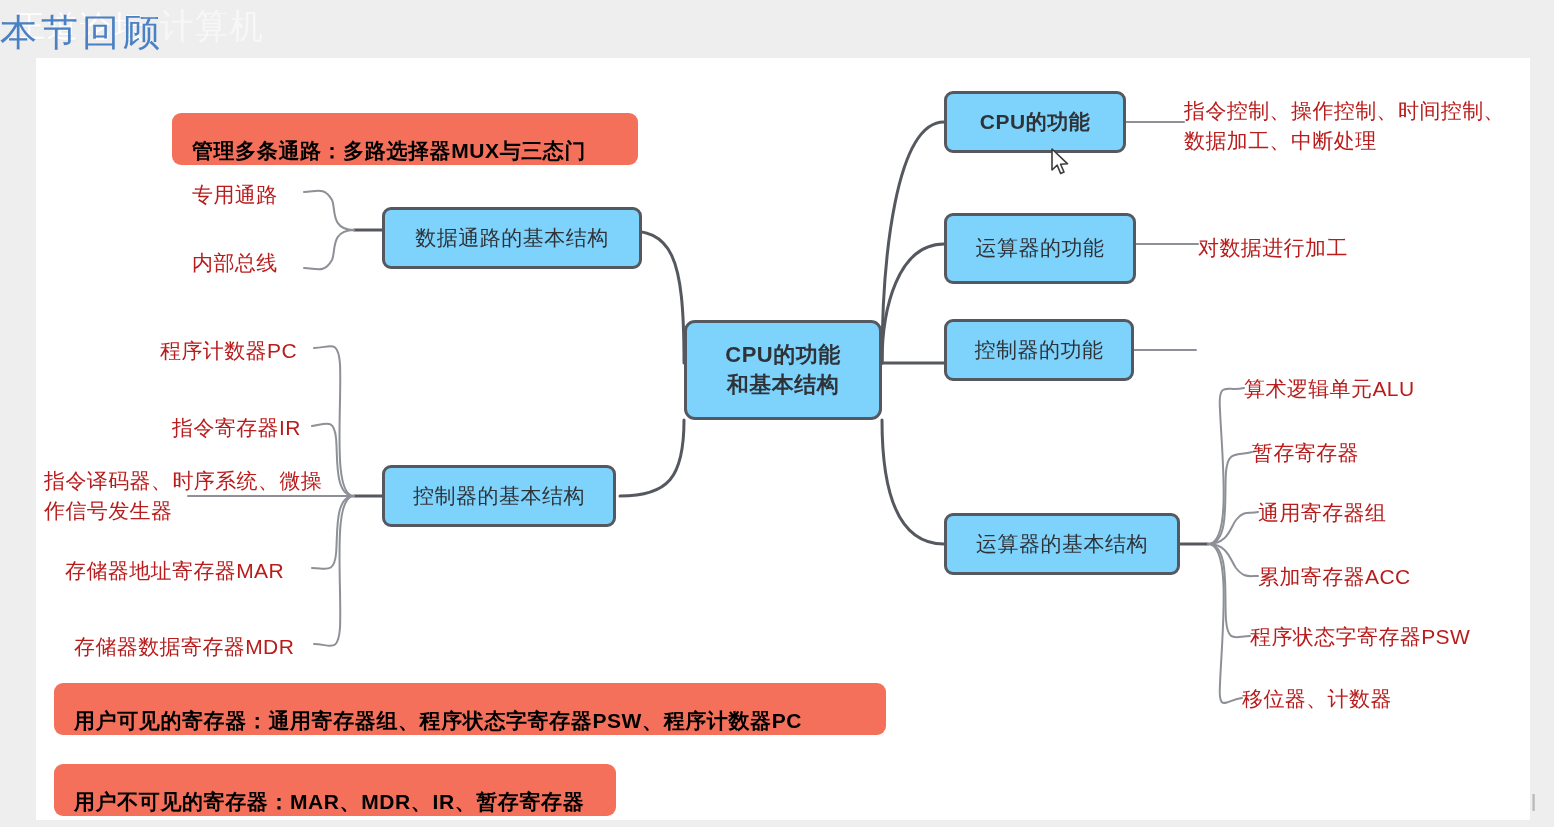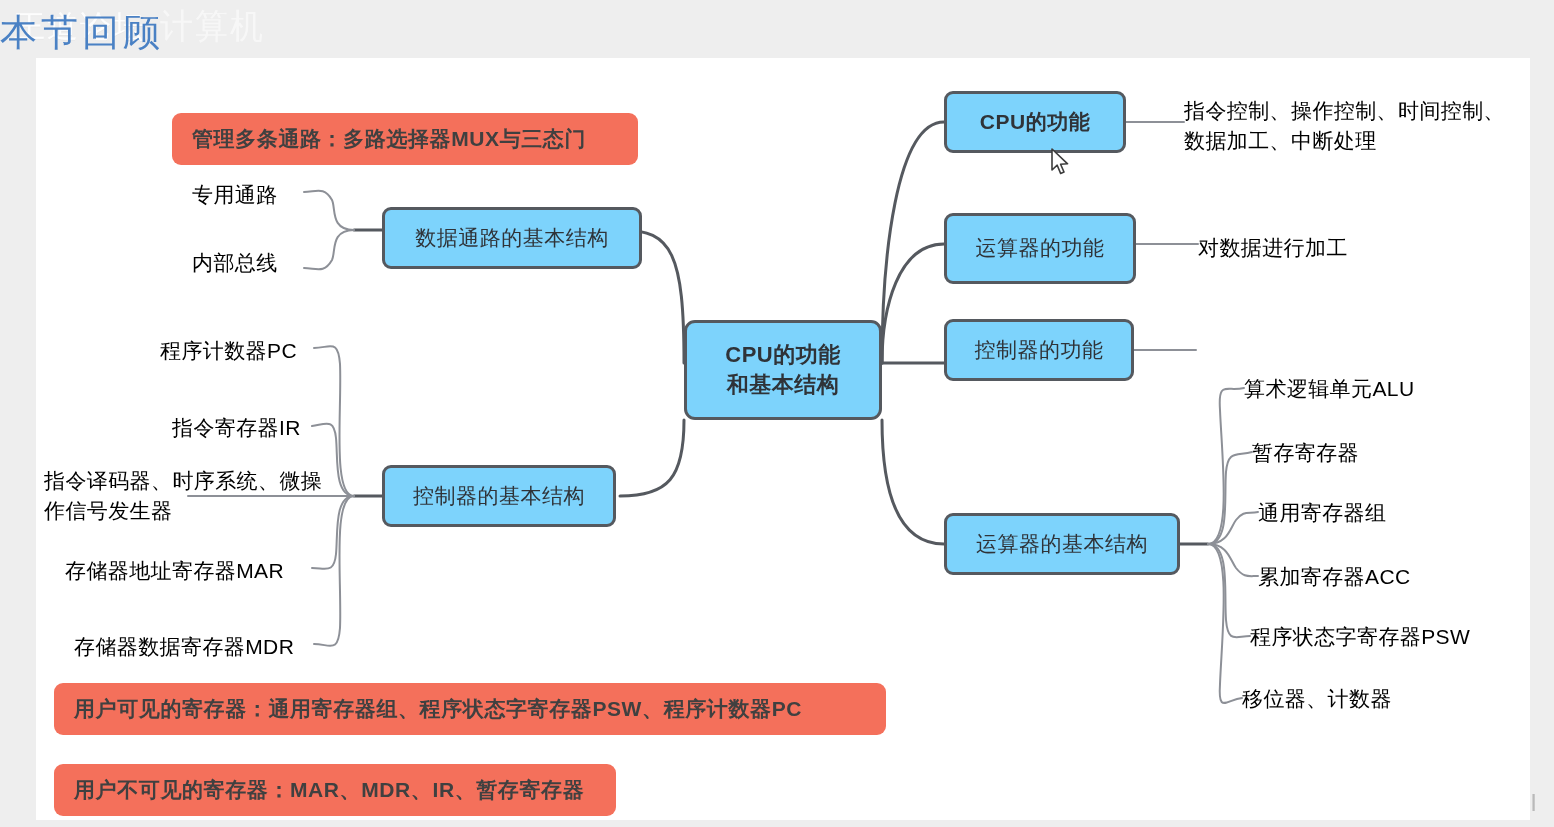--- a/index.html
+++ b/index.html
@@ -106,43 +106,43 @@
     font-weight: 700;
     font-size: 22px;
     flex-direction: column;
     text-align: center;
   }
   .node.center span { display: block; }
 
   
   .leaf {
     position: absolute;
-    color: #000000;
+    color: #b91c1c;
     font-size: 21px;
     white-space: nowrap;
     letter-spacing: .4px;
     line-height: 1.45;
     z-index: 2;
   }
   .leaf.two-line { white-space: normal; width: 270px; }
   .leaf.right { text-align: left; }
   .leaf.leftal { text-align: left; }
 
   
   .banner {
     position: absolute;
     box-sizing: border-box;
     background: #f4705b;
     border-radius: 9px;
-    color: #404040;
+    color: #000000;
     font-weight: 700;
     font-size: 21px;
     letter-spacing: .6px;
     display: flex;
-    align-items: center;
+    align-items: flex-end;
     padding: 0 20px;
     white-space: nowrap;
     z-index: 4;
   }
 
   
   #mouse-cursor {
     position: absolute;
     z-index: 9;
     pointer-events: none;

